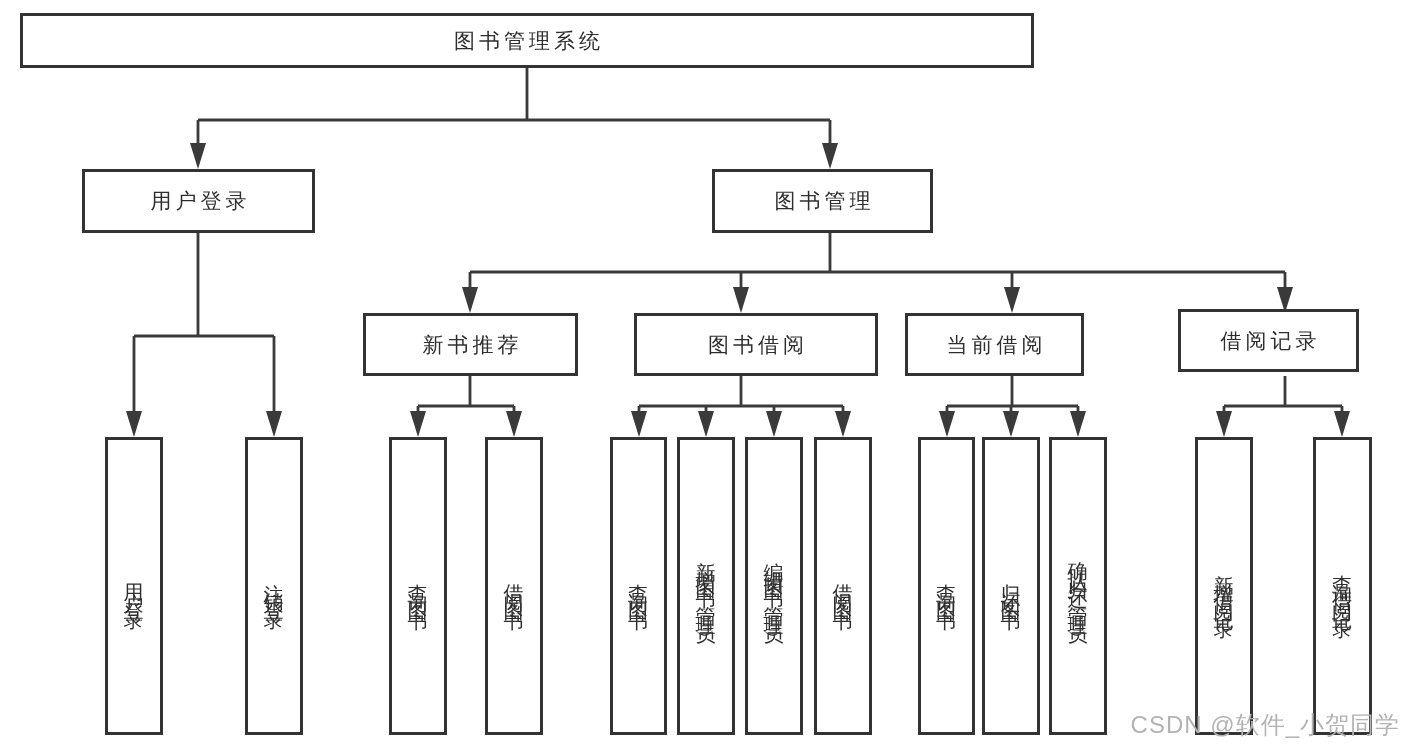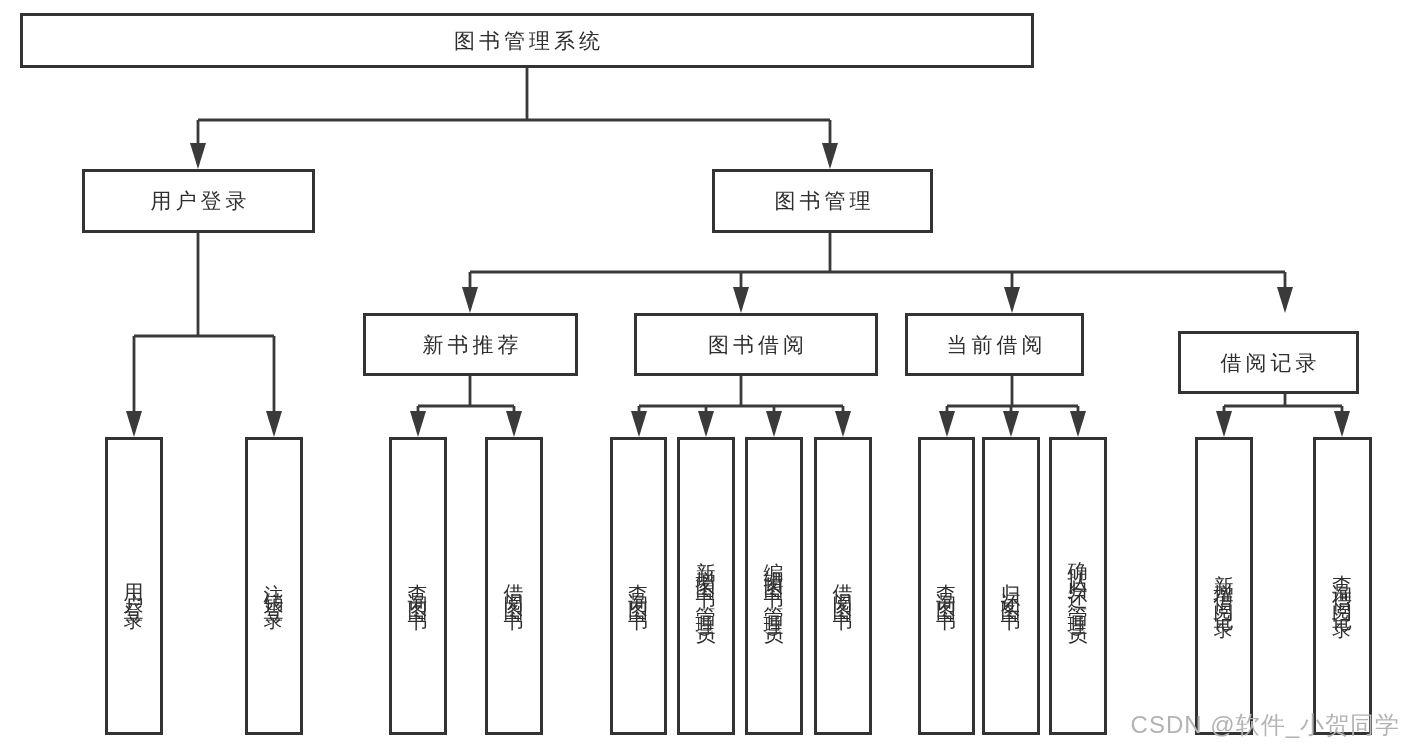--- a/index.html
+++ b/index.html
@@ -111,21 +111,21 @@
       </div>
       <div class="node h" style="left: 363px; top: 313px; width: 215px; height: 63px; border-color: rgb(51, 51, 51);">
         <span class="node-label" style="color: rgb(46, 46, 46);">新书推荐</span>
       </div>
       <div class="node h" style="left: 634px; top: 313px; width: 244px; height: 63px; border-color: rgb(51, 51, 51);">
         <span class="node-label" style="color: rgb(46, 46, 46);">图书借阅</span>
       </div>
       <div class="node h" style="left: 905px; top: 313px; width: 179px; height: 63px; border-color: rgb(51, 51, 51);">
         <span class="node-label" style="color: rgb(46, 46, 46);">当前借阅</span>
       </div>
-      <div class="node h" style="left: 1178px; top: 331px; width: 181px; height: 63px; border-color: rgb(51, 51, 51);">
+      <div class="node h" style="left: 1178px; top: 309px; width: 181px; height: 63px; border-color: rgb(51, 51, 51);">
         <span class="node-label" style="color: rgb(46, 46, 46);">借阅记录</span>
       </div>
       <div class="node v" style="left: 105px; top: 437px; width: 58px; height: 298px; border-color: rgb(51, 51, 51);">
         <span class="node-label" style="color: rgb(46, 46, 46);">用户登录</span>
       </div>
       <div class="node v" style="left: 245px; top: 437px; width: 58px; height: 298px; border-color: rgb(51, 51, 51);">
         <span class="node-label" style="color: rgb(46, 46, 46);">注销登录</span>
       </div>
       <div class="node v" style="left: 389px; top: 437px; width: 58px; height: 298px; border-color: rgb(51, 51, 51);">
         <span class="node-label" style="color: rgb(46, 46, 46);">查询图书</span>

